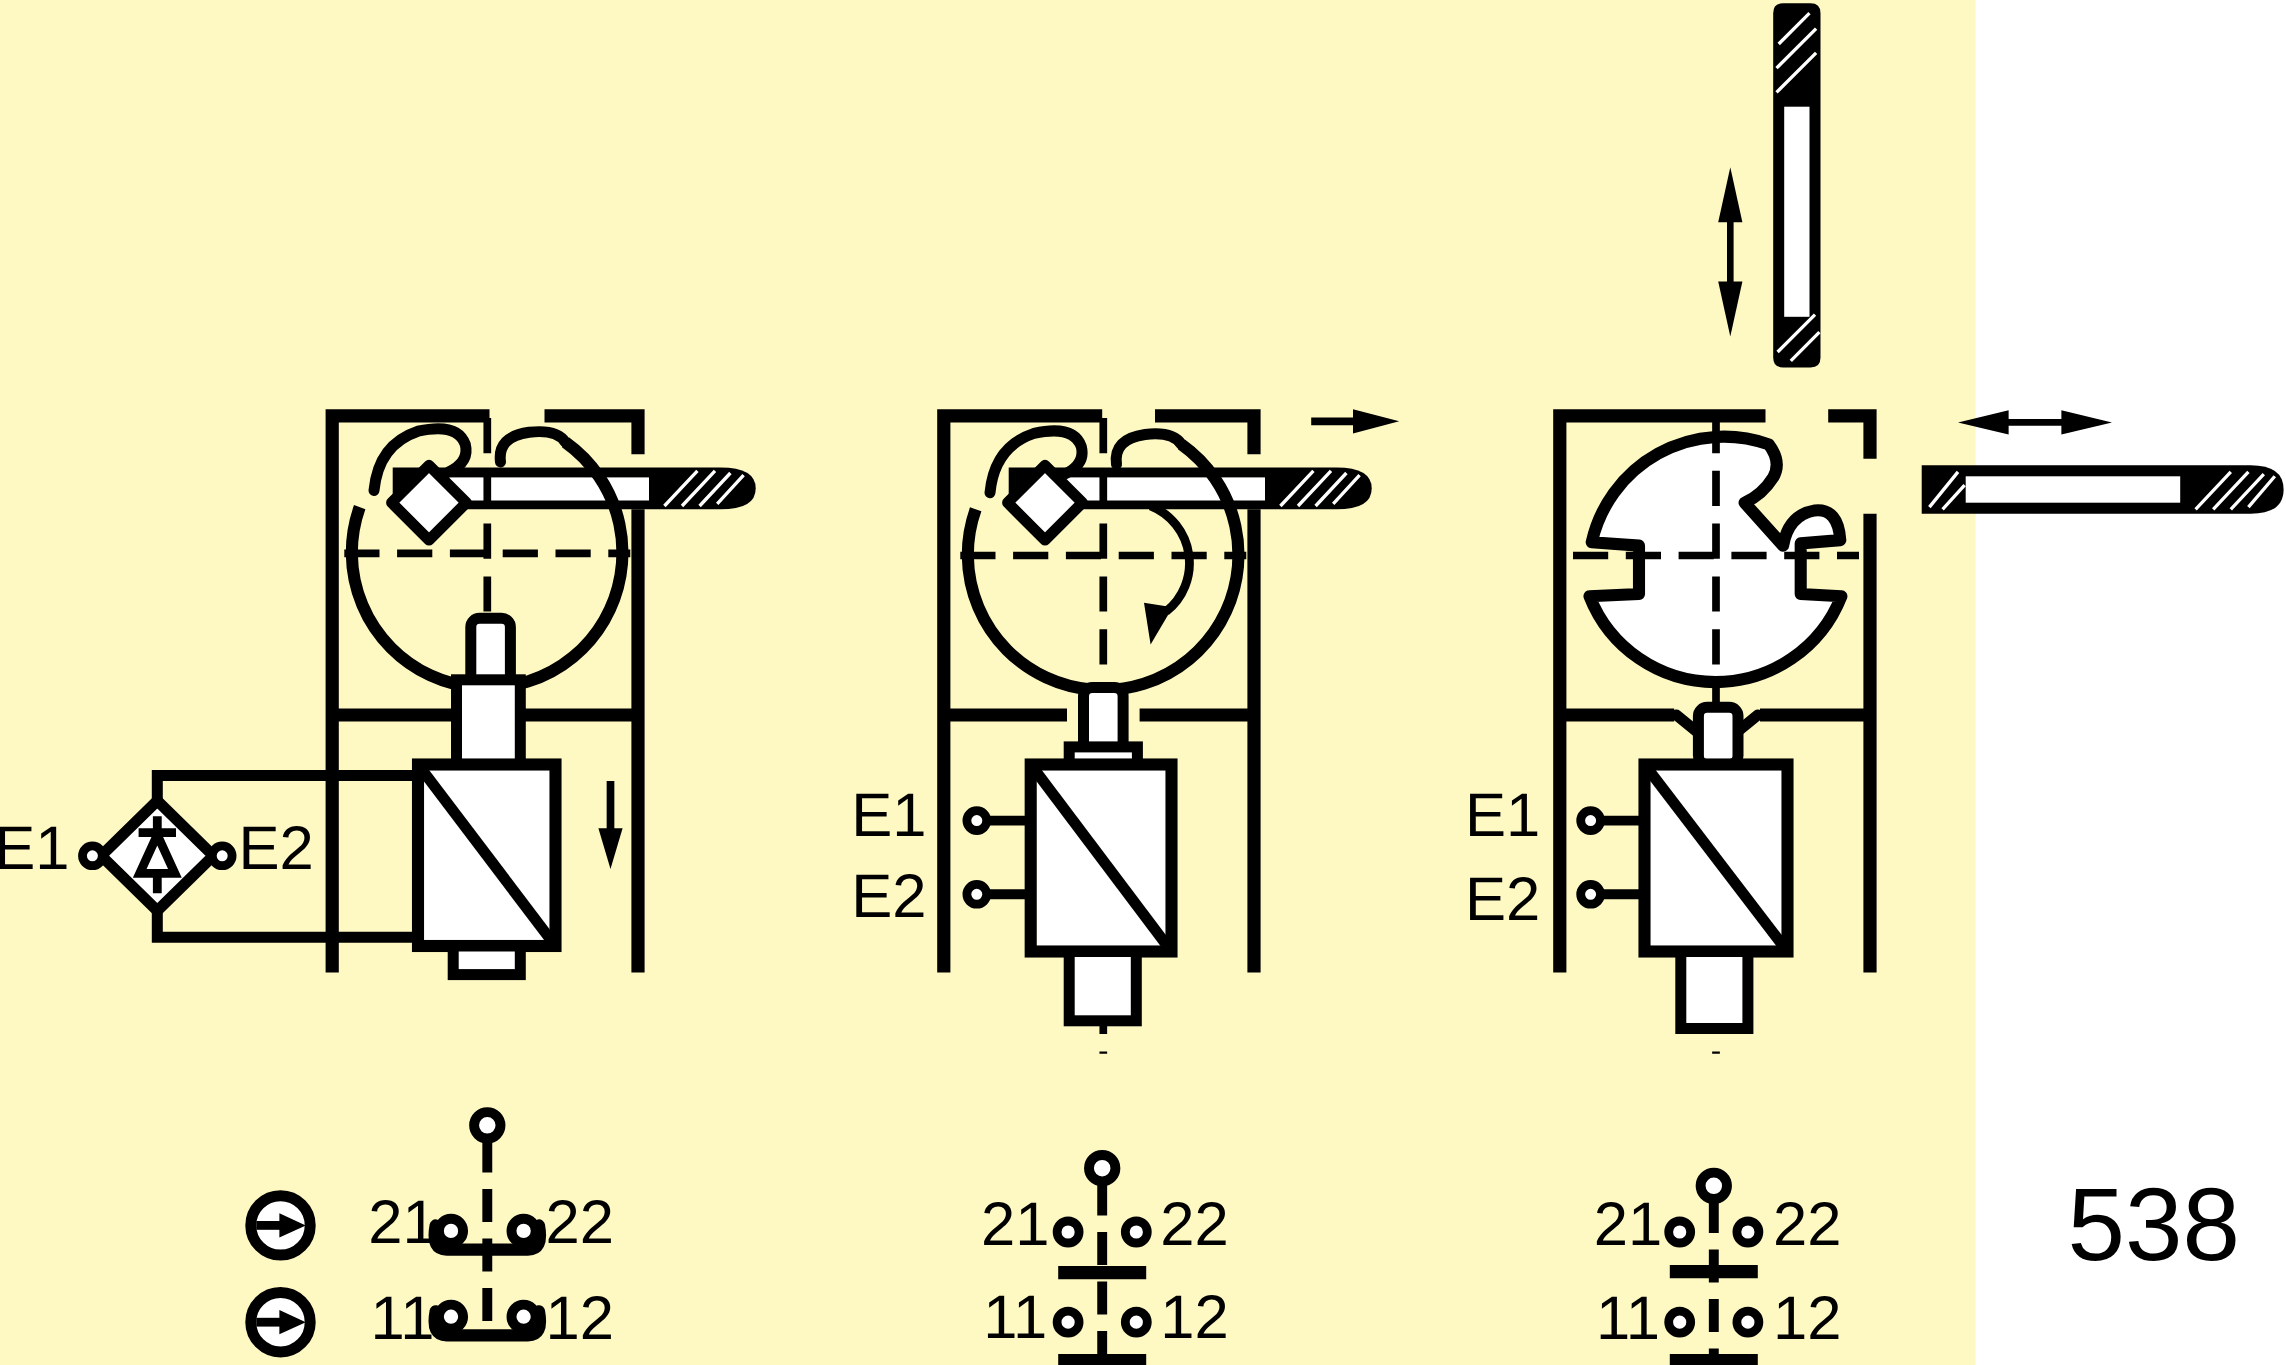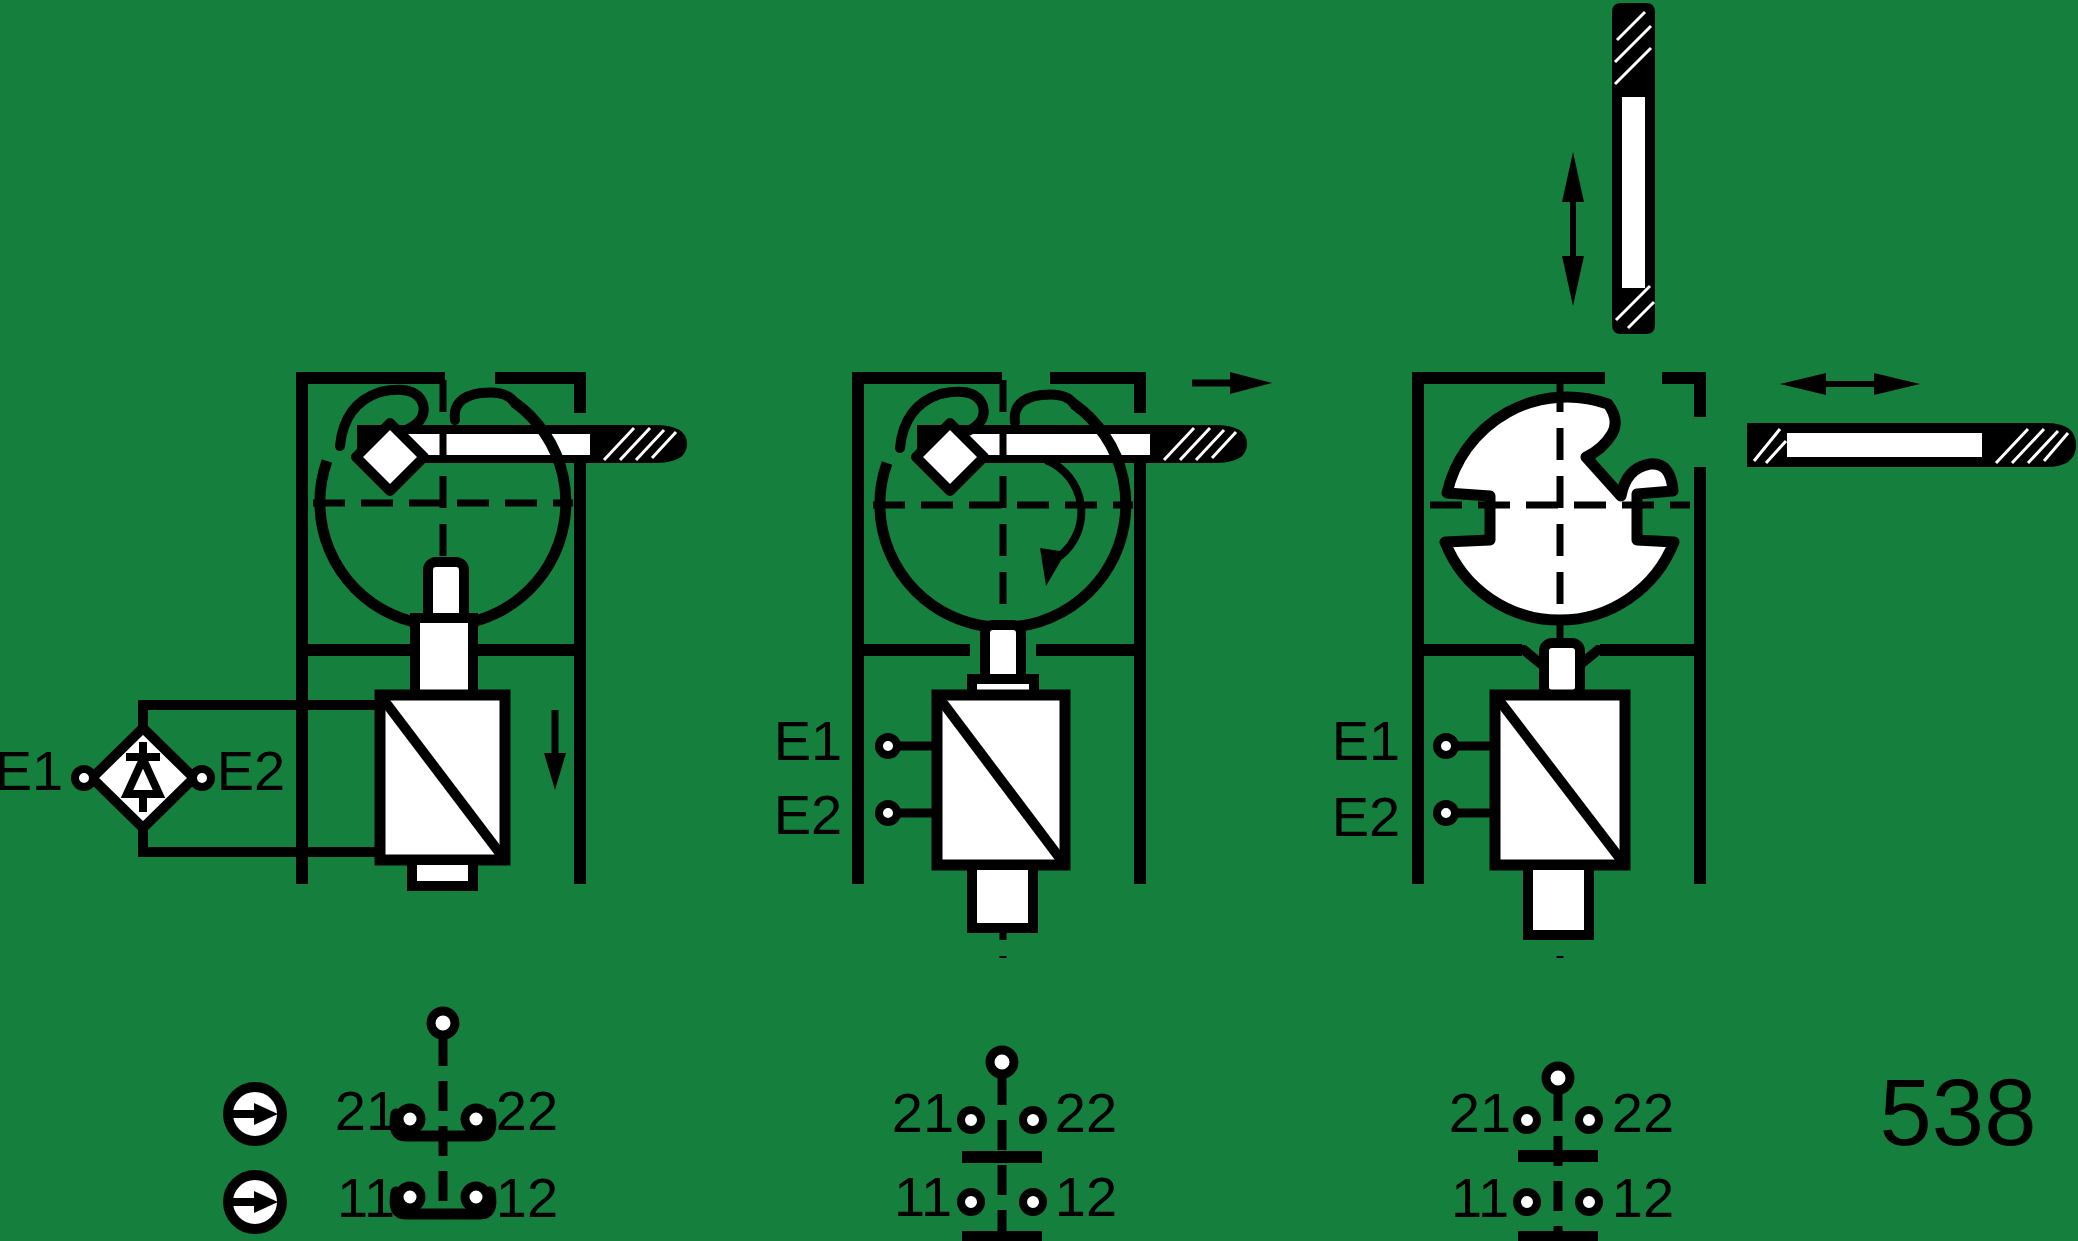--- a/index.html
+++ b/index.html
@@ -1,16 +1,16 @@
 <!DOCTYPE html>
 <html><head>
 <meta charset="utf-8">
 <style>
   html,body{margin:0;padding:0;background:#ffffff;}
-  .stage{width:2078px;height:1241px;position:relative;background:#15803d;}
+  .stage{width:1796px;height:1241px;position:relative;background:#fef9c3;}
   svg{display:block;}
   .w12{stroke:#000;stroke-width:12;fill:none;}
   .w11{stroke:#000;stroke-width:11;fill:none;}
   .w10{stroke:#000;stroke-width:10;fill:none;}
   .w9{stroke:#000;stroke-width:9;fill:none;}
   .w8{stroke:#000;stroke-width:8;fill:none;}
   .w7{stroke:#000;stroke-width:7;fill:none;}
   .w6{stroke:#000;stroke-width:6;fill:none;}
   .f11{stroke:#000;stroke-width:11;fill:#fff;}
   .f10{stroke:#000;stroke-width:10;fill:#fff;}

